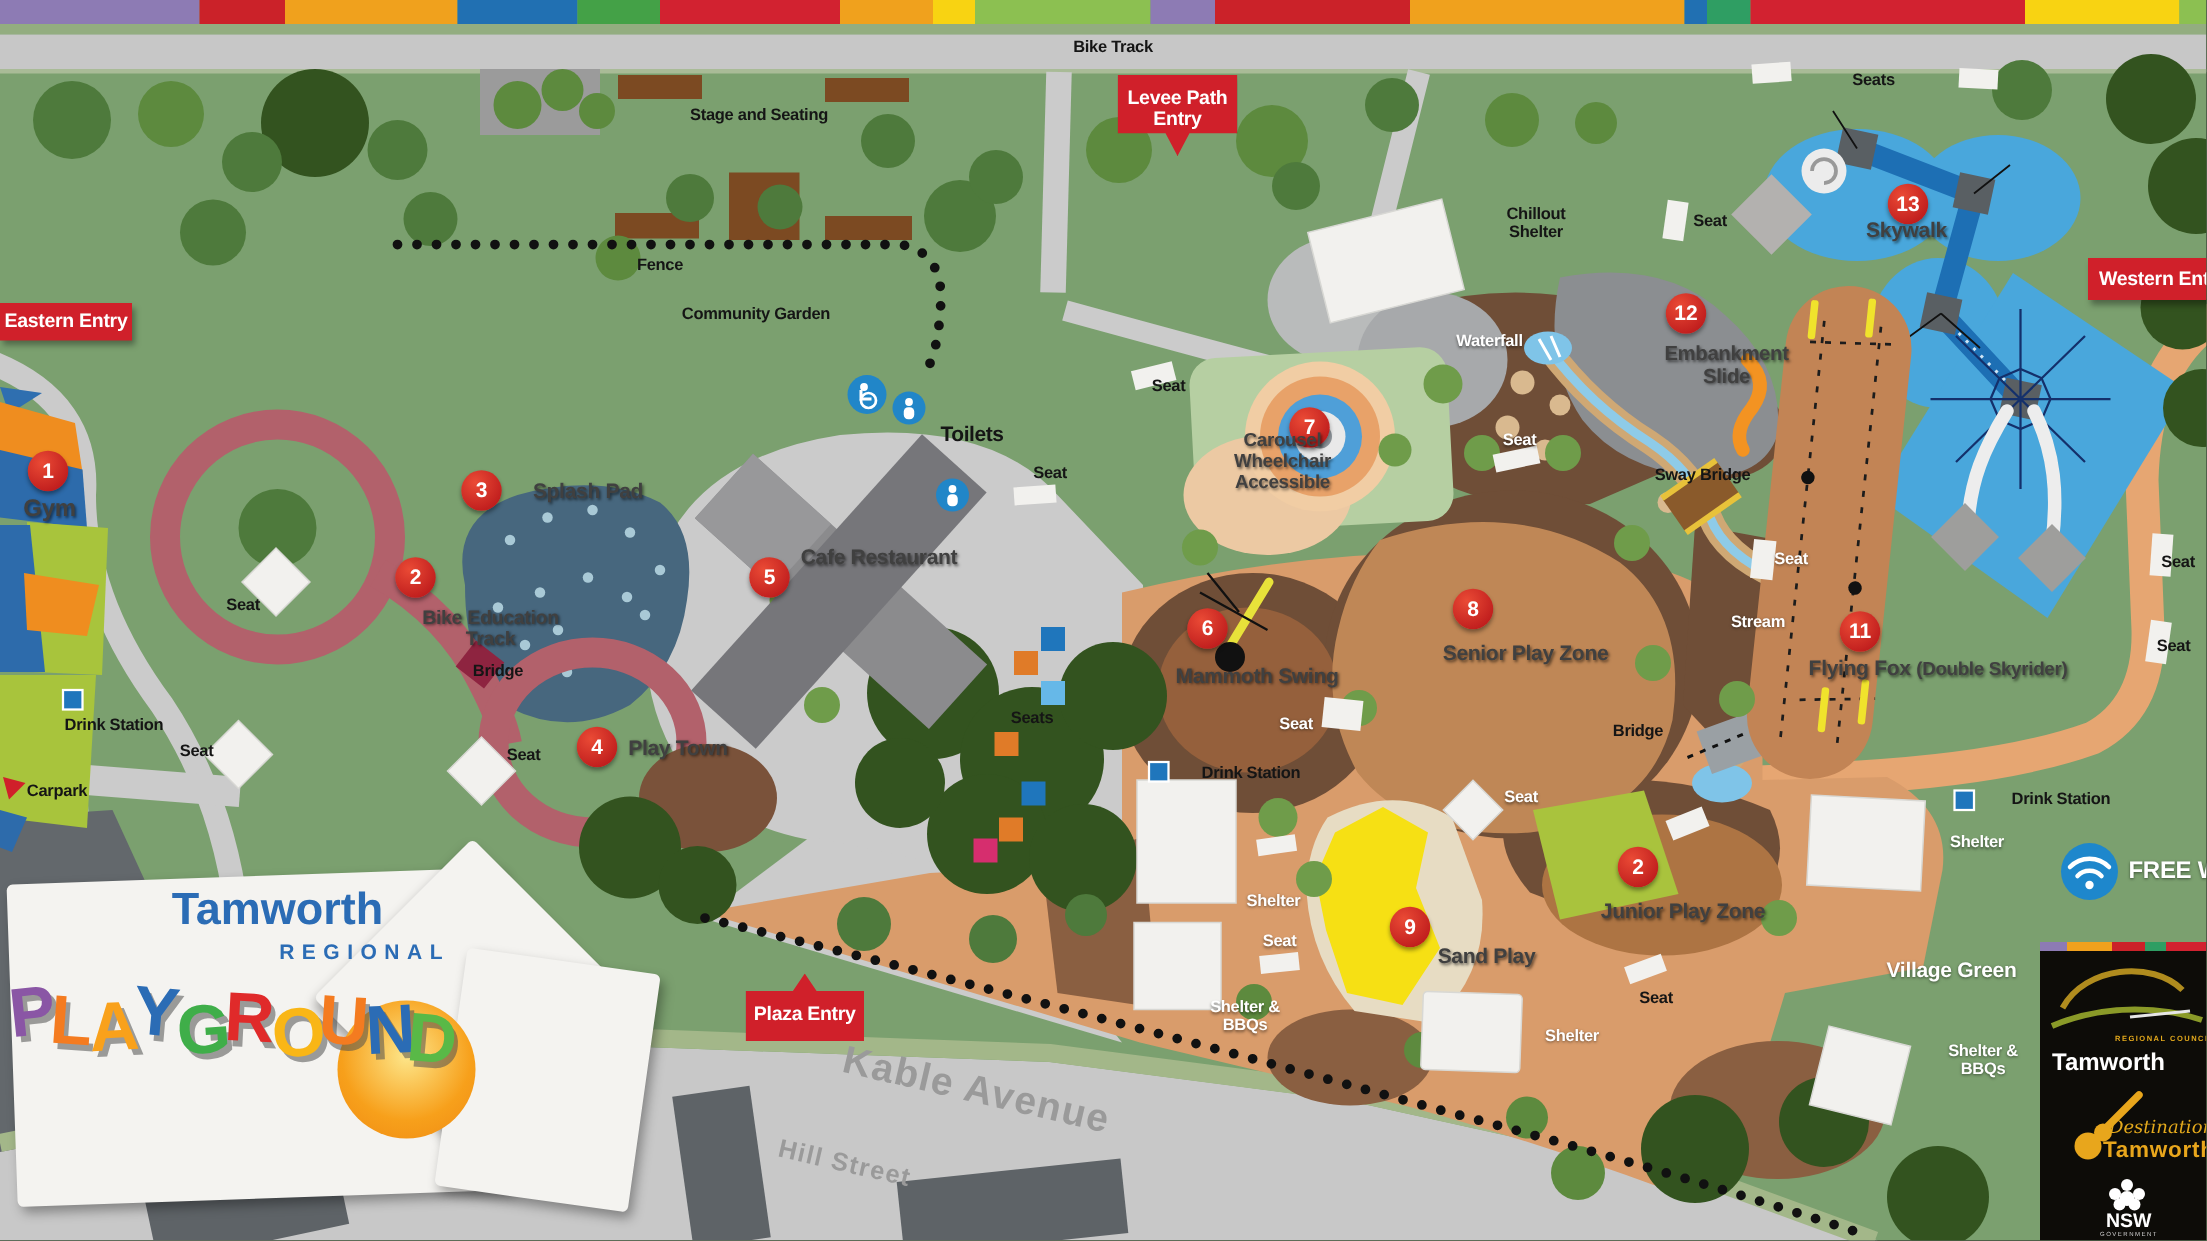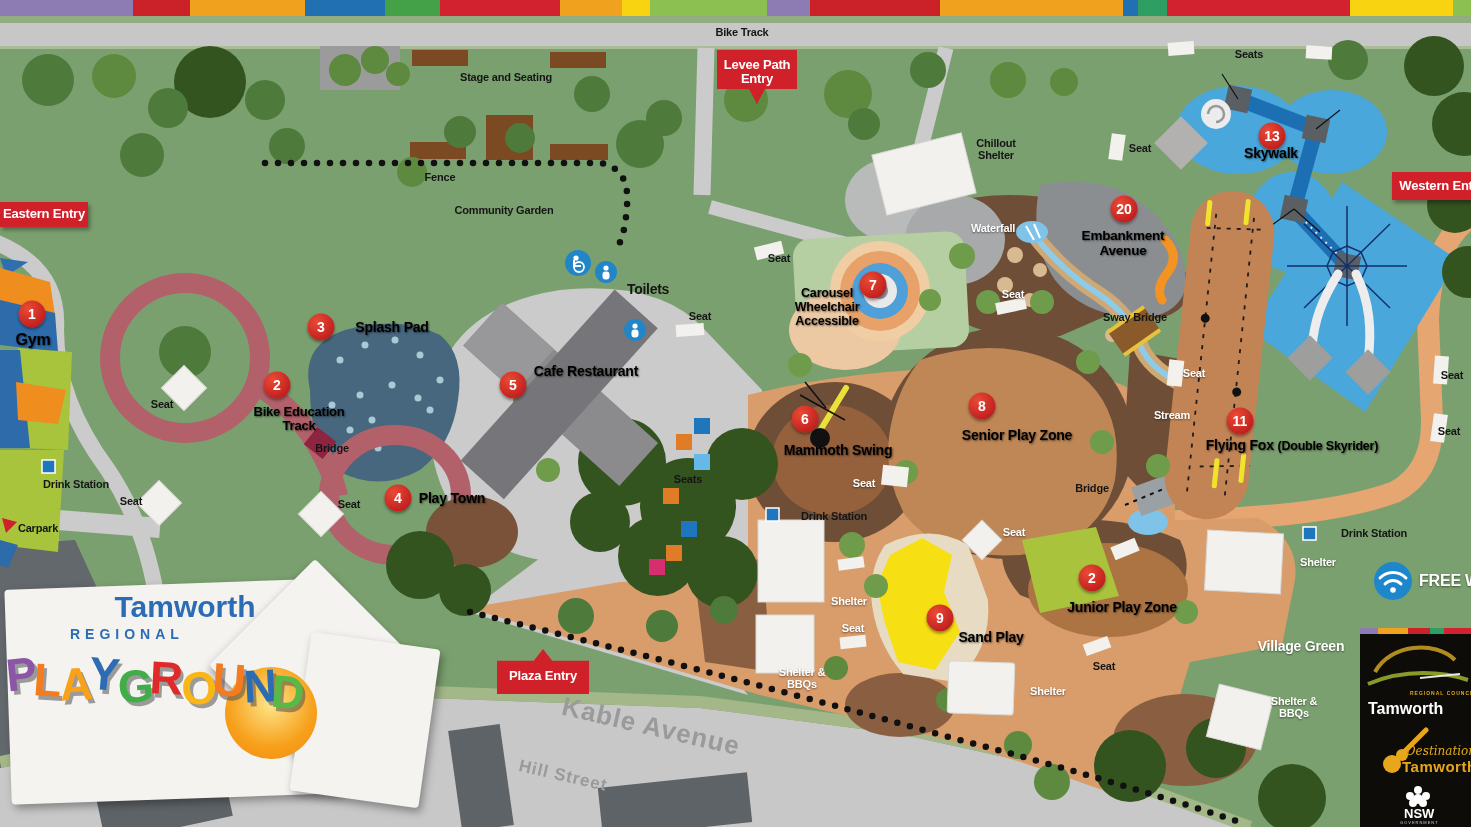--- a/index.html
+++ b/index.html
@@ -6,40 +6,40 @@
   #stage{position:relative;width:1471px;height:827px;overflow:hidden;background:#7ba06f;
          font-family:"Liberation Sans",sans-serif;}
   #terrain{position:absolute;left:0;top:0;z-index:0;}
   
   #stripe{position:absolute;left:0;top:0;width:1471px;height:16px;display:flex;z-index:5;}
   #stripe div{height:16px;}
   
   .lb{position:absolute;transform:translate(-50%,-50%);font-weight:700;font-size:11px;
       line-height:1.12;color:#151515;white-space:nowrap;letter-spacing:-.2px;z-index:3;}
   .lw{color:#fff;text-shadow:0 1px 2px rgba(0,0,0,.5);}
-  .wrap{white-space:normal;text-align:center;}
+  .wrap{white-space:normal;text-align:center;margin-left:28px;}
   .big{font-size:14px;letter-spacing:-.3px;}
   .mid{font-size:13px;margin-left:20px;}
   .gray{color:#9a9a9a;font-size:26px;font-weight:700;letter-spacing:1px;transform:none;}
   .badge{position:absolute;transform:translate(-50%,-50%);width:27px;height:27px;border-radius:50%;
       background:radial-gradient(circle at 35% 30%,#ea4a35,#b31016);color:#fff;font-weight:800;
       font-size:14px;line-height:27px;text-align:center;box-shadow:0 2px 3px rgba(0,0,0,.4);z-index:4;}
-  .bl{position:absolute;transform:translate(-50%,-50%);color:#000000;font-weight:800;font-size:14px;
+  .bl{position:absolute;transform:translate(-50%,-50%);color:#404040;font-weight:800;font-size:14px;
       line-height:1.1;text-shadow:1px 1px 2px rgba(0,0,0,.55);white-space:nowrap;z-index:4;letter-spacing:-.2px;}
   .entry{position:absolute;background:#d0202a;color:#fff;font-weight:800;font-size:13px;line-height:1.08;
       display:flex;align-items:center;justify-content:center;text-align:center;
       box-shadow:2px 3px 4px rgba(0,0,0,.35);z-index:4;letter-spacing:-.2px;}
   .pt-down{clip-path:polygon(0 0,100% 0,100% 72%,60% 72%,50% 100%,40% 72%,0 72%);padding-bottom:10px;}
   .pt-up{clip-path:polygon(40% 26%,50% 0,60% 26%,100% 26%,100% 100%,0 100%,0 26%);padding-top:9px;}
   
   #logo{position:absolute;left:0;top:562px;width:430px;height:265px;z-index:6;}
   .panel{position:absolute;background:#f4f3f0;box-shadow:3px 4px 8px rgba(0,0,0,.35);border-radius:4px;}
   #logo .t1{position:absolute;left:70px;top:28px;width:230px;text-align:center;color:#2b6cb5;
       font-size:30px;font-weight:700;z-index:3;}
-  #logo .t2{position:absolute;left:70px;top:64px;width:230px;text-align:left;color:#2b6cb5;
+  #logo .t2{position:absolute;left:70px;top:64px;width:230px;text-align:right;color:#2b6cb5;
       font-size:14px;font-weight:800;letter-spacing:5px;z-index:3;}
   #sun{position:absolute;left:225px;top:105px;width:92px;height:92px;border-radius:50%;
       background:radial-gradient(circle at 50% 40%,#fde68a,#f7a01b 60%,#ef8912);z-index:2;}
   #letters{position:absolute;left:6px;top:85px;width:420px;display:flex;z-index:4;}
   #letters span{font-size:46px;font-weight:800;text-shadow:3px 4px 0 rgba(80,80,80,.55);
       display:inline-block;margin-right:-3px;}
   
   #brand{position:absolute;left:1360px;top:628px;width:111px;height:199px;background:#0d0c08;z-index:6;}
   #bstripe{display:flex;height:6px;width:100%;}
   #brand .bcouncil{position:absolute;left:8px;top:72px;color:#fff;font-size:16px;font-weight:700;}
@@ -396,48 +396,48 @@
   <div style="width: 18px; background-color: rgb(140, 192, 81);"></div>
 </div>
 
 <div class="lb" style="left:742px;top:32px">Bike Track</div>
 <div class="lb gray" style="left:560px;top:712px;transform:rotate(13deg)">Kable Avenue</div>
 <div class="lb gray" style="left:518px;top:766px;font-size:17px;transform:rotate(13deg)">Hill Street</div>
 
 <div class="entry" style="left:0;top:202px;width:88px;height:25px">Eastern Entry</div>
 <div class="entry pt-down wrap" style="left:717px;top:50px;width:80px;height:44px">Levee Path Entry</div>
 <div class="entry" style="left:1392px;top:172px;width:100px;height:28px">Western Entry</div>
-<div class="entry pt-up" style="left:497px;top:649px;width:92px;height:36px">Plaza Entry</div>
+<div class="entry pt-up" style="left:497px;top:649px;width:79px;height:36px">Plaza Entry</div>
 
 <div class="badge" style="left:32px;top:314px">1</div>
 <div class="badge" style="left:277px;top:385px">2</div>
 <div class="badge" style="left:321px;top:327px">3</div>
 <div class="badge" style="left:398px;top:498px">4</div>
 <div class="badge" style="left:513px;top:385px">5</div>
 <div class="badge" style="left:805px;top:419px">6</div>
 <div class="badge" style="left:873px;top:285px">7</div>
 <div class="badge" style="left:982px;top:406px">8</div>
 <div class="badge" style="left:940px;top:618px">9</div>
 <div class="badge" style="left:1092px;top:578px">2</div>
 <div class="badge" style="left:1240px;top:421px">11</div>
-<div class="badge" style="left:1124px;top:209px">20</div>
+<div class="badge" style="left:1124px;top:209px">12</div>
 <div class="badge" style="left:1272px;top:136px">13</div>
 
 <div class="bl" style="left:33px;top:340px;font-size:16px">Gym</div>
 <div class="bl wrap" style="left:299px;top:419px;width:112px;font-size:13px;white-space:normal">Bike Education Track</div>
 <div class="bl" style="left:392px;top:328px">Splash Pad</div>
 <div class="bl" style="left:452px;top:499px">Play Town</div>
 <div class="bl" style="left:586px;top:372px">Cafe Restaurant</div>
 <div class="bl" style="left:838px;top:451px">Mammoth Swing</div>
 <div class="bl wrap" style="left:827px;top:308px;width:88px;font-size:12.5px;white-space:normal">Carousel Wheelchair Accessible</div>
 <div class="bl" style="left:1017px;top:436px">Senior Play Zone</div>
 <div class="bl" style="left:991px;top:638px">Sand Play</div>
 <div class="bl" style="left:1122px;top:608px">Junior Play Zone</div>
 <div class="bl" style="left:1292px;top:446px"><span>Flying Fox</span> <span style="font-size:12.5px;font-weight:700">(Double Skyrider)</span></div>
-<div class="bl wrap" style="left:1123px;top:244px;width:104px;font-size:13.5px;white-space:normal">Embankment Avenue</div>
+<div class="bl wrap" style="left:1123px;top:244px;width:104px;font-size:13.5px;white-space:normal">Embankment Slide</div>
 <div class="bl" style="left:1271px;top:154px">Skywalk</div>
 
 <div class="lb" style="left:506px;top:77px">Stage and Seating</div>
 <div class="lb" style="left:440px;top:177px">Fence</div>
 <div class="lb" style="left:504px;top:210px">Community Garden</div>
 <div class="lb big" style="left:648px;top:290px">Toilets</div>
 <div class="lb wrap" style="left:996px;top:149px;width:58px;white-space:normal">Chillout Shelter</div>
 <div class="lb" style="left:1135px;top:317px">Sway Bridge</div>
 <div class="lb" style="left:38px;top:528px">Carpark</div>
 <div class="lb" style="left:332px;top:448px">Bridge</div>

